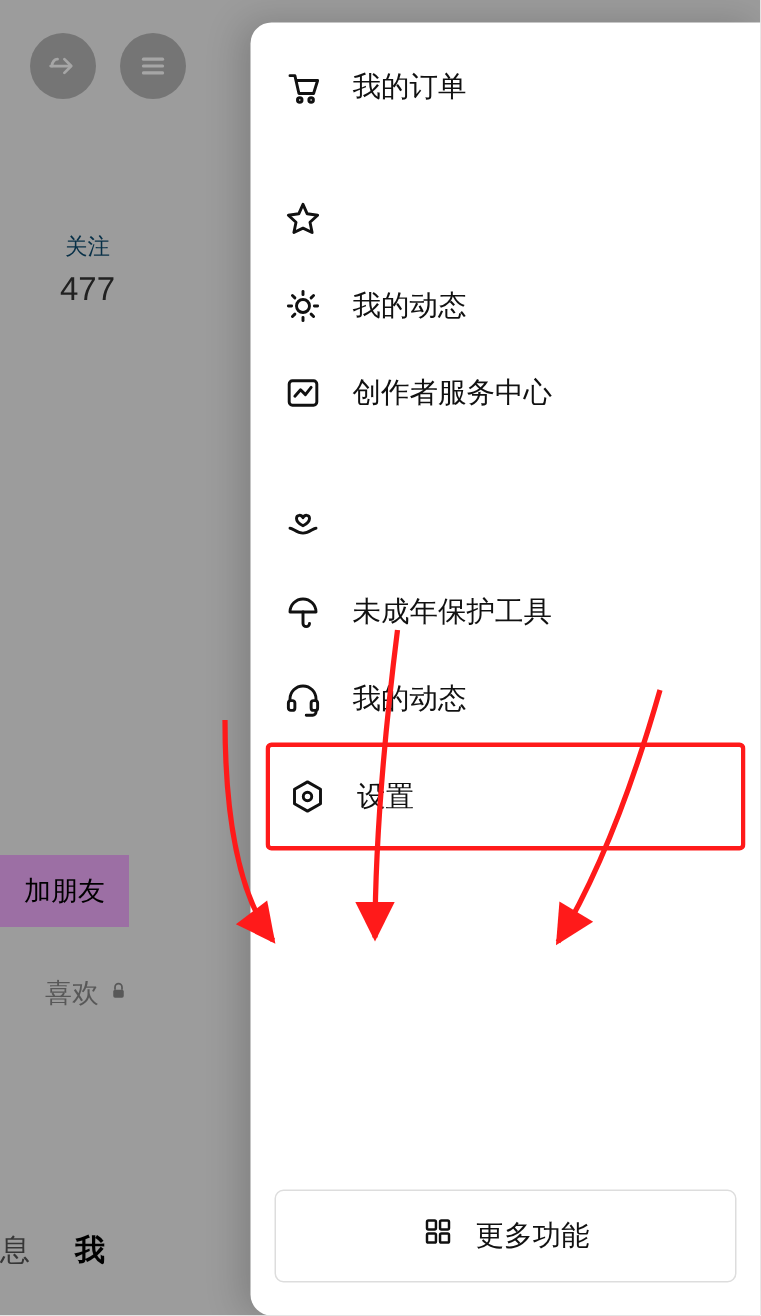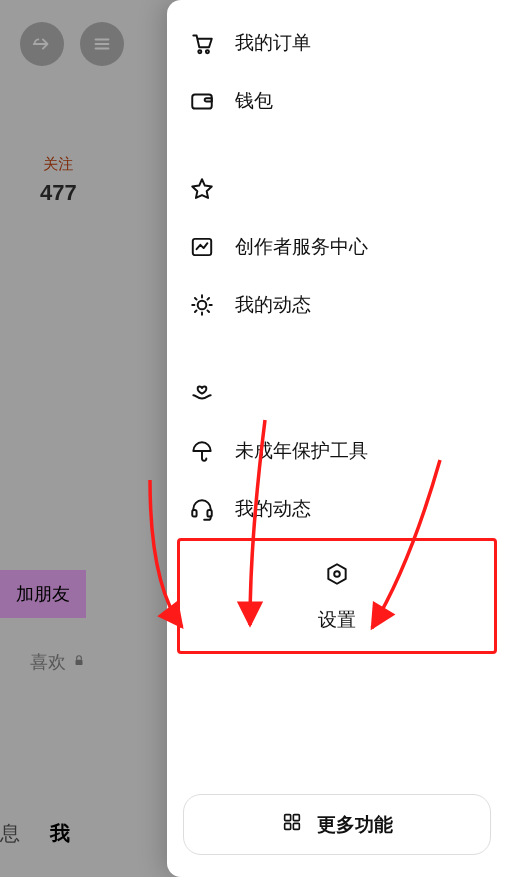--- a/index.html
+++ b/index.html
@@ -9,34 +9,34 @@
   
   .underlay { position: absolute; inset: 0; background: #f0f0f0; }
   .underlay::after { content: ""; position: absolute; inset: 0; background: rgba(0,0,0,0.35); }
   .under-inner { position: absolute; left: 0; top: 0; width: 507px; height: 877px; }
 
   .top-icons { position: absolute; top: 22px; left: 20px; display: flex; gap: 16px; }
   .circle-btn { width: 44px; height: 44px; border-radius: 50%; background: rgba(0,0,0,0.25); display: flex; align-items: center; justify-content: center; color: #fff; }
   .circle-btn svg { width: 22px; height: 22px; }
 
   .stats { position: absolute; top: 155px; left: 40px; text-align: center; color: #333; }
-  .stats .lbl { font-size: 15px; color: #c2410c; margin-bottom: 6px; }
-  .stats .val { font-size: 22px; font-weight: 700; }
+  .stats .lbl { font-size: 15px; color: #0c4a6e; margin-bottom: 6px; }
+  .stats .val { font-size: 22px; font-weight: 400; }
 
   .add-friend { position: absolute; top: 570px; left: 0; background: #f0abfc; color: #000; font-size: 18px; padding: 12px 16px; }
 
   .like { position: absolute; top: 650px; left: 30px; color: #888; font-size: 18px; display: flex; align-items: center; gap: 6px; }
 
   .tabs { position: absolute; bottom: 30px; left: 0; display: flex; gap: 30px; font-size: 20px; }
   .tabs .t1 { color: #555; }
   .tabs .t2 { color: #000; font-weight: 700; }
 
   
   .drawer {
-    position: absolute; top: 0; right: 0; bottom: 0; width: 340px;
+    position: absolute; top: 15px; right: 0; bottom: 0; width: 340px;
     background: #fff; border-top-left-radius: 14px; border-bottom-left-radius: 14px;
     box-shadow: -6px 0 24px rgba(0,0,0,0.18);
     padding: 14px 10px 14px 10px;
     display: flex; flex-direction: column;
   }
   .drawer .scroll { flex: 1; overflow: hidden; }
   .group-gap { height: 30px; }
 
   .item {
     display: flex; align-items: center; gap: 18px;
@@ -50,28 +50,27 @@
   .item .chev {
     width: 26px; height: 26px; border-radius: 50%; background: #e5e5e5; color: #777;
     display: flex; align-items: center; justify-content: center; margin-left: auto; flex: none;
   }
   .item .chev svg { width: 14px; height: 14px; }
 
   .highlight {
     border: 3.5px solid #ff1a1a;
     border-radius: 4px;
     padding: 18px 10px;
-    flex-direction: column;
   }
 
   .more-btn {
     margin: 12px 6px 8px 6px;
-    border: 1.5px solid #ddd; border-radius: 18px;
+    border: 1.5px solid #ddd; border-radius: 6px;
     display: flex; align-items: center; justify-content: center; gap: 14px;
-    padding: 16px 0; font-size: 19px; color: #111; font-weight: bold;
+    padding: 16px 0; font-size: 19px; color: #111;
   }
   .more-btn svg { width: 22px; height: 22px; }
 
   
   .arrows { position: absolute; inset: 0; pointer-events: none; }
 </style>
 </head>
 <body>
 <div class="stage">
 
@@ -121,65 +120,56 @@
       <span class="ico">
         <svg viewBox="0 0 24 24" fill="none" stroke="currentColor" stroke-width="1.8" stroke-linecap="round" stroke-linejoin="round">
               <path d="M4 5h3l2.5 11h9L21 8H8"></path>
               <circle cx="10" cy="20" r="1.4"></circle>
               <circle cx="17" cy="20" r="1.4"></circle>
             </svg>
       </span>
       <span>我的订单</span>
     </div>
 
-    <div class="item">
-      <span class="ico">
-        <svg viewBox="0 0 24 24" fill="none" stroke="currentColor" stroke-width="1.8" stroke-linecap="round" stroke-linejoin="round">
-              <rect x="3" y="6" width="18" height="13" rx="2.5"></rect>
-              <path d="M16 12.5h5v-3h-5a1.5 1.5 0 0 0 0 3z"></path>
-            </svg>
-      </span>
-      <span>钱包</span>
-    </div>
 
     <div class="group-gap"></div>
 
     <div class="item">
       <span class="ico">
         <svg viewBox="0 0 24 24" fill="none" stroke="currentColor" stroke-width="1.8" stroke-linejoin="round">
               <path d="M12 3l2.6 5.8L21 9.7l-4.7 4.3 1.3 6.3L12 17.6 6.4 20.3l1.3-6.3L3 9.7l6.4-0.9z"></path>
             </svg>
       </span>
-    </div>
-
-    <div class="item">
-      <span class="ico">
-        <svg viewBox="0 0 24 24" fill="none" stroke="currentColor" stroke-width="1.8" stroke-linecap="round" stroke-linejoin="round">
-              <rect x="3.5" y="4.5" width="17" height="15" rx="2"></rect>
-              <polyline points="7 14 10.5 10 13.5 13 17 8.5"></polyline>
-            </svg>
-      </span>
-      <span>创作者服务中心</span>
     </div>
 
     <div class="item">
       <span class="ico">
         <svg viewBox="0 0 24 24" fill="none" stroke="currentColor" stroke-width="1.8" stroke-linecap="round">
               <circle cx="12" cy="12" r="4"></circle>
               <line x1="12" y1="3" x2="12" y2="5"></line>
               <line x1="12" y1="19" x2="12" y2="21"></line>
               <line x1="3" y1="12" x2="5" y2="12"></line>
               <line x1="19" y1="12" x2="21" y2="12"></line>
               <line x1="5.5" y1="5.5" x2="7" y2="7"></line>
               <line x1="17" y1="17" x2="18.5" y2="18.5"></line>
               <line x1="5.5" y1="18.5" x2="7" y2="17"></line>
               <line x1="17" y1="7" x2="18.5" y2="5.5"></line>
             </svg>
       </span>
       <span>我的动态</span>
+    </div>
+
+    <div class="item">
+      <span class="ico">
+        <svg viewBox="0 0 24 24" fill="none" stroke="currentColor" stroke-width="1.8" stroke-linecap="round" stroke-linejoin="round">
+              <rect x="3.5" y="4.5" width="17" height="15" rx="2"></rect>
+              <polyline points="7 14 10.5 10 13.5 13 17 8.5"></polyline>
+            </svg>
+      </span>
+      <span>创作者服务中心</span>
     </div>
 
     <div class="group-gap"></div>
 
 
     <div class="item">
       <span class="ico">
         <svg viewBox="0 0 24 24" fill="none" stroke="currentColor" stroke-width="1.8" stroke-linecap="round" stroke-linejoin="round">
               <path d="M12 7.5c-1-2-4-2-4 .5 0 2.5 4 4.5 4 4.5s4-2 4-4.5c0-2.5-3-2.5-4-.5z"></path>
               <path d="M4 14c2 0 4 3 8 3s6-3 8-3"></path>

